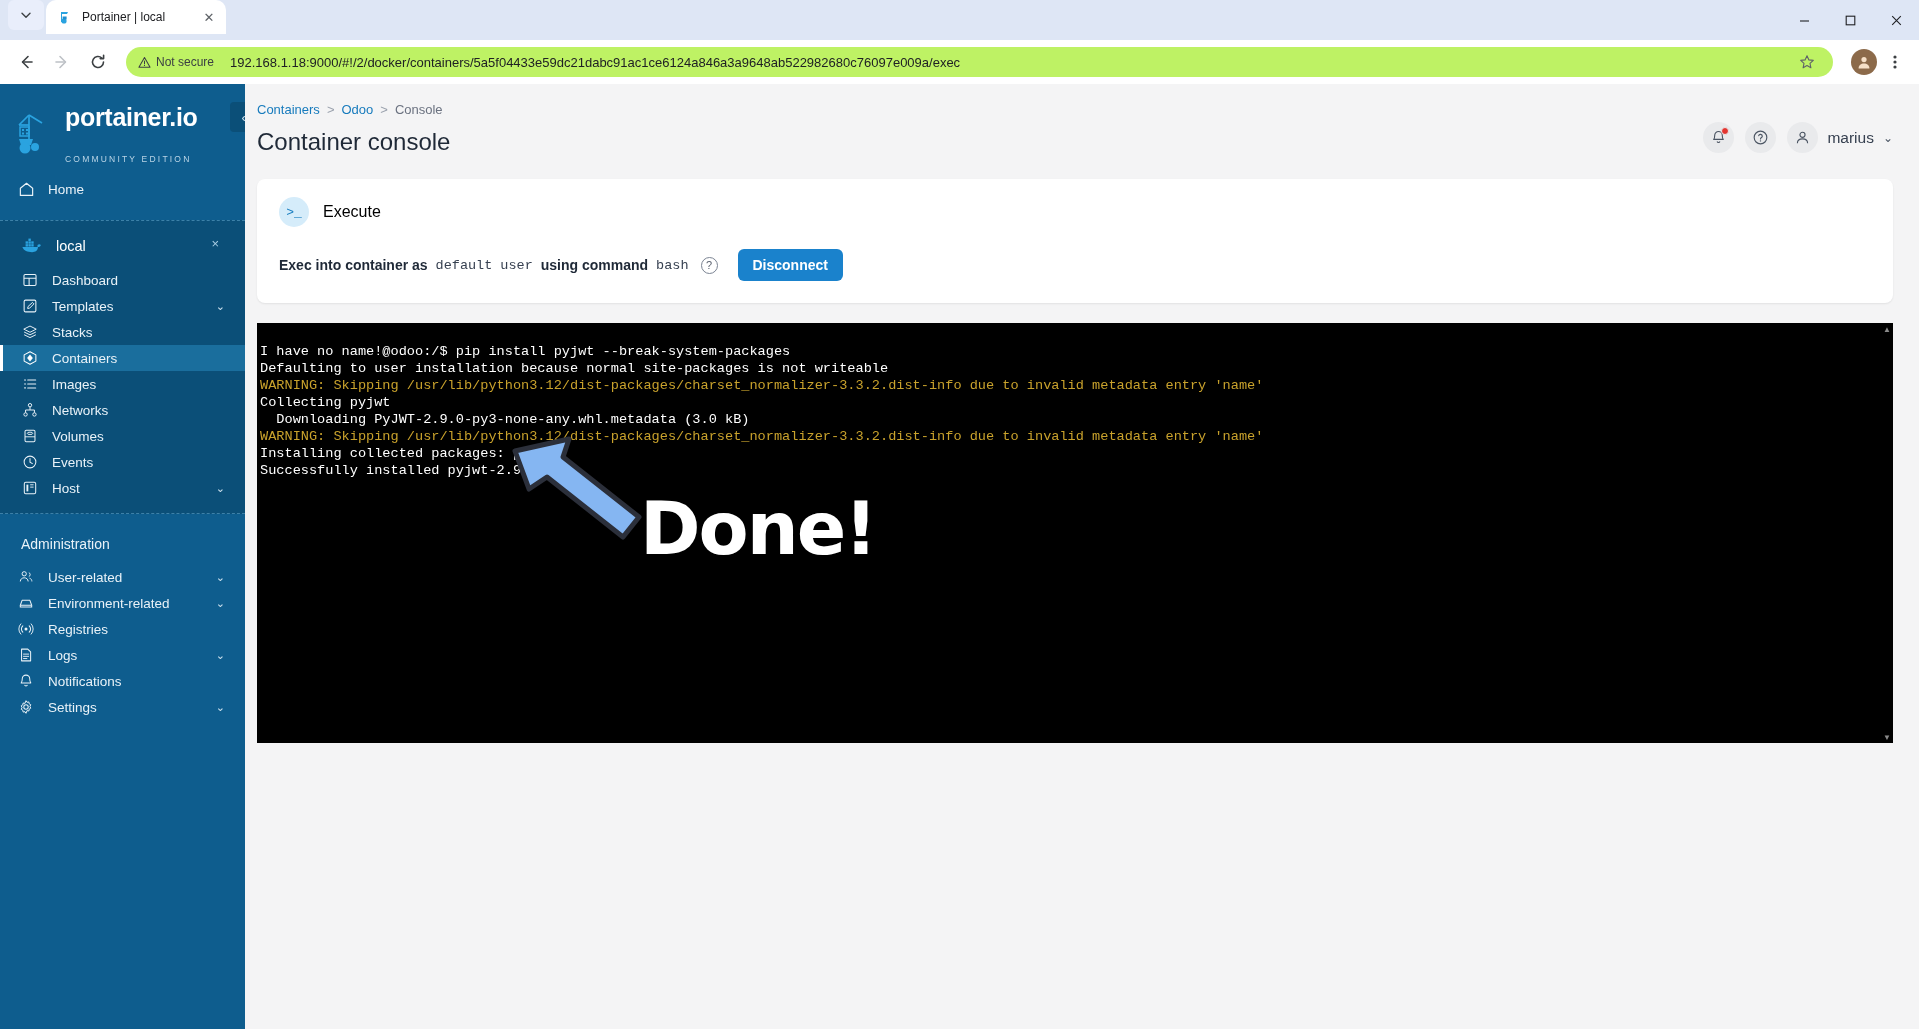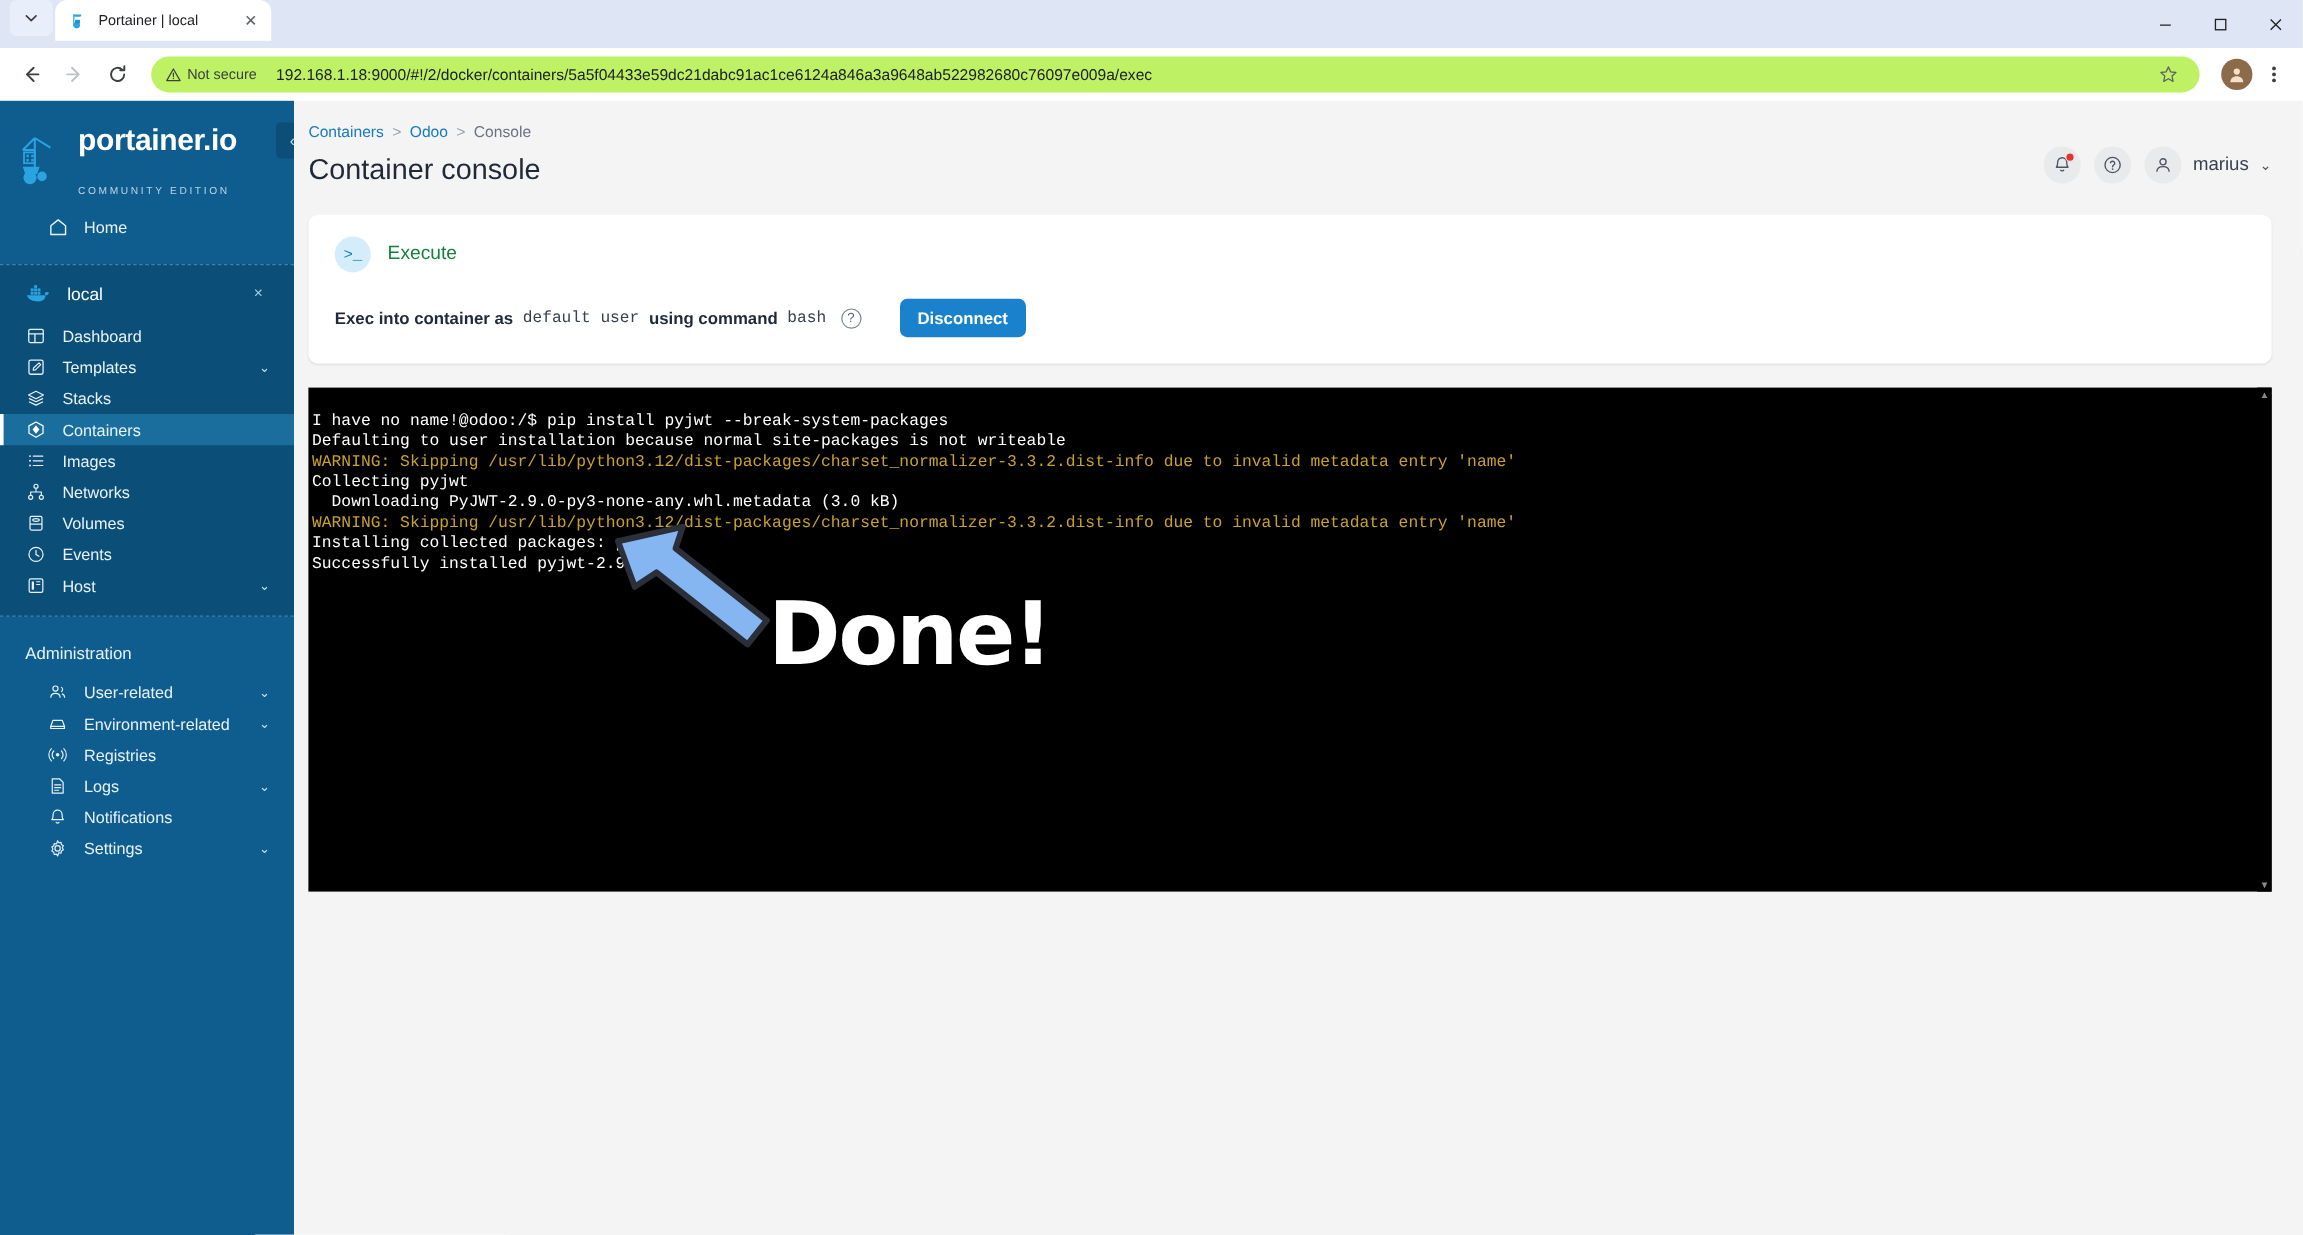--- a/index.html
+++ b/index.html
@@ -142,21 +142,21 @@
     border-radius: 4px;
     display: flex; align-items: center; justify-content: center;
     font-size: 13px;
   }
 
   .nav-list { margin-top: 14px; }
   .nav-item {
     display: flex; align-items: center;
     gap: 13px;
     height: 26px;
-    padding-left: 39px;
+    padding-left: 17px;
     font-size: 13.5px;
     color: #e9f2f8;
     margin-bottom: 0;
   }
   .nav-item .ic { width: 18px; height: 18px; flex: 0 0 18px; display:flex; align-items:center; justify-content:center; }
 
   #env-block {
     margin-top: 18px;
     background: #0b4f78;
     border-top: 1px dashed #3d81a8;
@@ -255,39 +255,39 @@
     margin-bottom: 22px;
   }
   #exec-icon {
     width: 30px; height: 30px; border-radius: 50%;
     background: #d5ecfa;
     display: flex; align-items: center; justify-content: center;
     color: #1a7fc1;
     font-size: 13px;
     font-family: "Liberation Mono", monospace;
   }
-  #exec-title { font-size: 16px; color: #15803d; }
+  #exec-title { font-size: 16px; color: #000000; }
   #exec-row {
     display: flex; align-items: center;
     gap: 8px;
     padding: 0 22px;
     font-size: 14px;
     color: #1f2937;
   }
   .exec-strong { font-weight: 700; }
   .exec-mono { font-family: "Liberation Mono", monospace; font-size: 13.5px; color: #374151; }
   #exec-help {
     width: 17px; height: 17px; border-radius: 50%;
     border: 1.3px solid #7b8493;
     display: flex; align-items: center; justify-content: center;
     font-size: 11px; color: #5b6270;
     margin-left: 4px;
   }
   #disconnect-btn {
-    margin-left: 24px;
+    margin-left: 12px;
     background: #1a82cc;
     color: #ffffff;
     border: none;
     border-radius: 6px;
     padding: 8px 15px;
     font-size: 14px;
     font-weight: 700;
     font-family: "Liberation Sans", sans-serif;
   }
 

